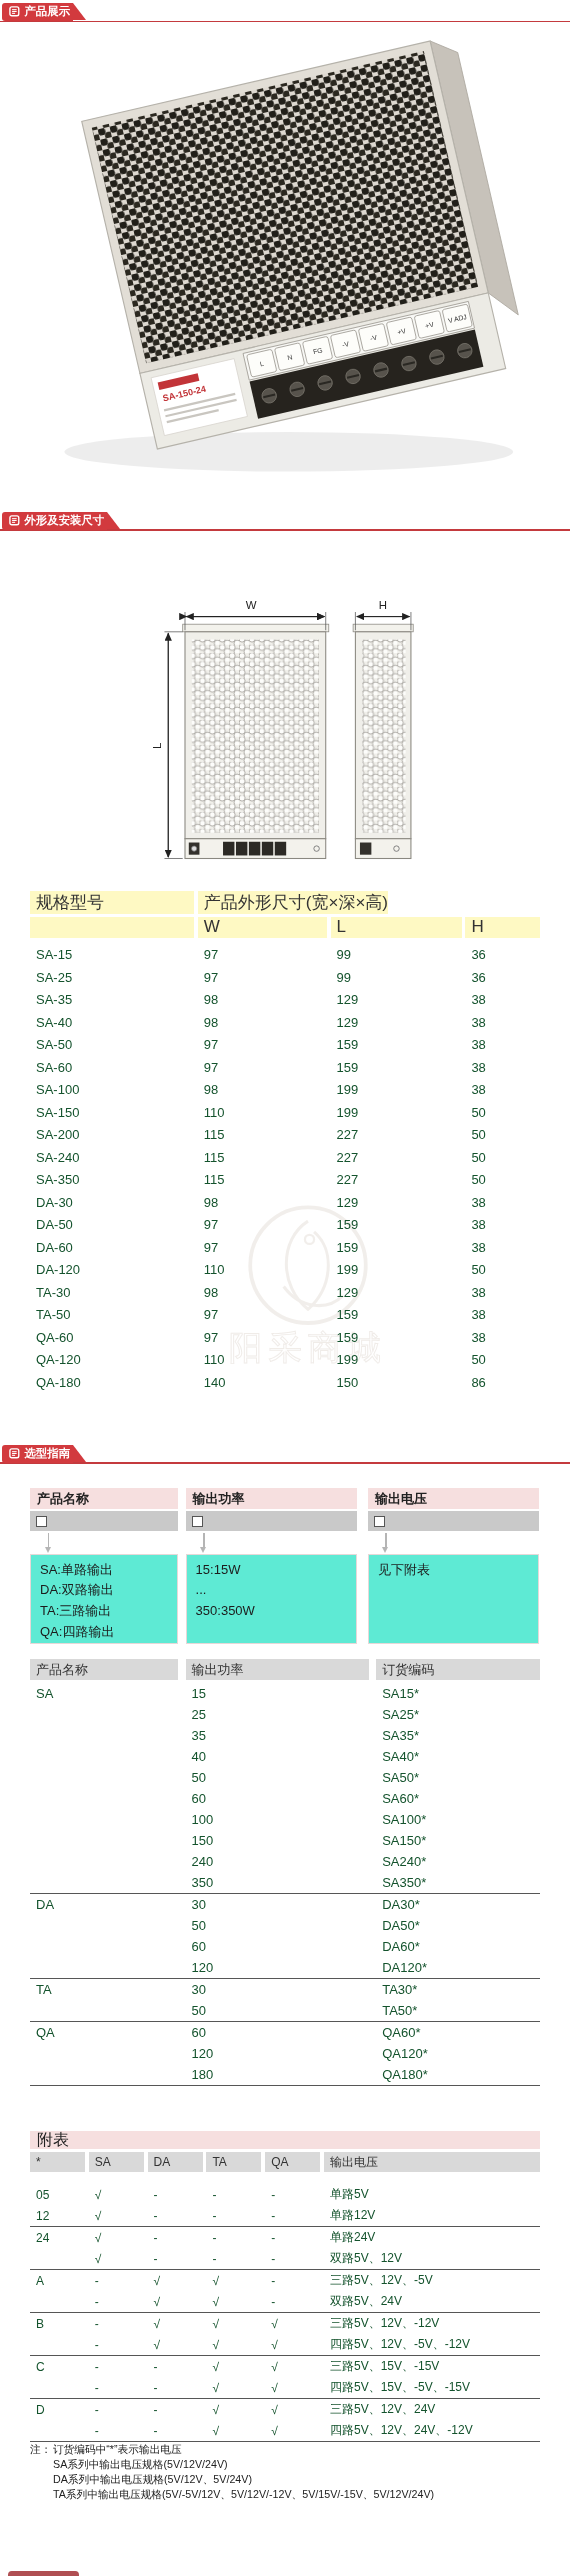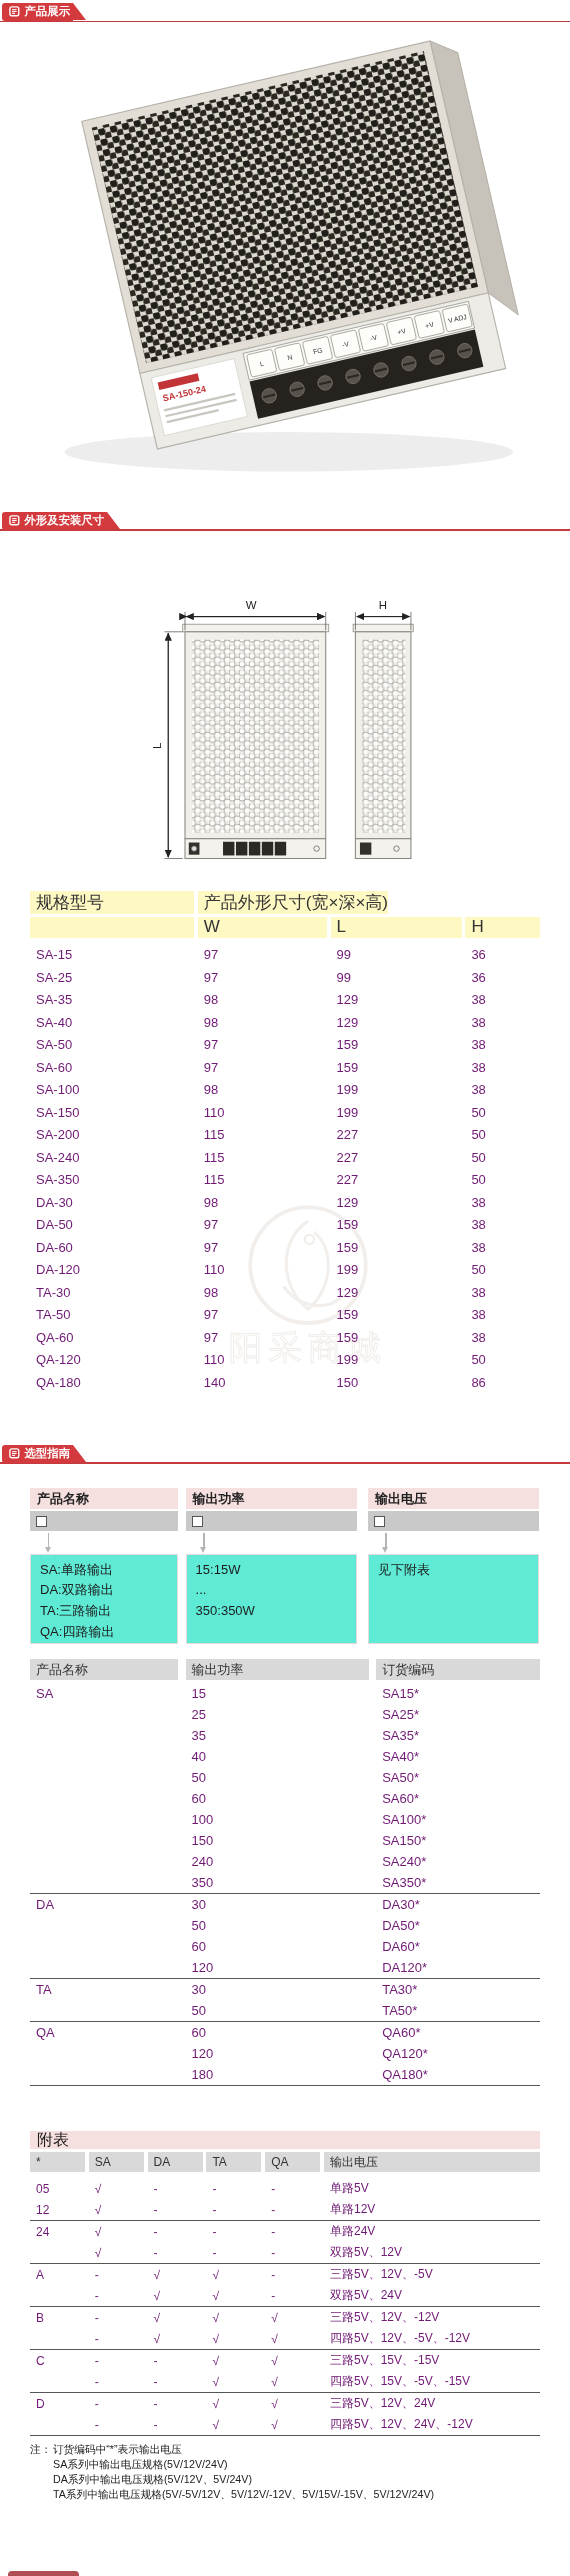--- a/index.html
+++ b/index.html
@@ -10,21 +10,21 @@
   
   .banner { position:absolute; height:17.5px; background:#d23a3e; color:#fff; font-weight:bold;
             font-size:11.4px; border-radius:3px 0 0 3px; display:flex; align-items:center;
             gap:4.6px; padding:0 3px 0 6.9px; z-index:2; }
   .banner::after { content:""; position:absolute; left:100%; top:0; width:0; height:0;
                    border-bottom:17.5px solid #d23a3e; border-right:13px solid transparent; }
   .rule { position:absolute; left:0; width:571px; height:1.5px; background:#c43a3e; z-index:1; }
 
   
   .cell { display:block; padding-left:6px; overflow:hidden; white-space:nowrap; }
-  .t-row { display:flex; align-items:center; height:22.5px; font-size:13px; color:#701a75; }
+  .t-row { display:flex; align-items:center; height:22.5px; font-size:13px; color:#14532d; }
 
   
   .spec-table { position:absolute; left:30px; top:891px; width:510px; }
   .t-head1, .t-head2 { display:flex; }
   .t-head1 { height:23px; margin-bottom:3px; }
   .t-head1 .cell, .t-head2 .cell { background:#fef9c3; color:#333; font-size:17px;
             display:flex; align-items:center; }
   .h-model, .c-model, .h-blank { width:164px; margin-right:3.8px; }
   .t-head2 { height:20.6px; }
   .h-w, .c-w { width:129px; margin-right:3.8px; }
@@ -62,21 +62,21 @@
   .o-group .t-row { height:21px; }
 
   
   .appendix { position:absolute; left:30px; top:2131px; width:510px; }
   .appendix-title { height:18px; background:#f6dfdf; color:#222; font-size:16px;
                     display:flex; align-items:center; padding-left:6.9px; }
   .appendix-head { display:flex; height:20px; margin-top:3px; }
   .appendix-head .cell { background:#d9d9d9; color:#333; font-size:12px; display:flex; align-items:center; }
   .c-a1,.c-a2,.c-a3,.c-a4,.c-a5 { width:55px; margin-right:3.8px; }
   .c-a6 { flex:1; }
-  #appendix-body { margin-top:6px; }
+  #appendix-body { margin-top:12px; }
   .a-group { border-bottom:0.8px solid #565656; }
   .a-group .t-row { height:21px; font-size:12px; }
 
   
   .notes { position:absolute; left:30px; top:2442px; width:518px; font-size:10.7px; color:#222; }
   .note-line { line-height:15px; display:flex; white-space:nowrap; }
   .note-line.indent { padding-left:23px; }
   .note-prefix { margin-right:1.5px; }
 
   

